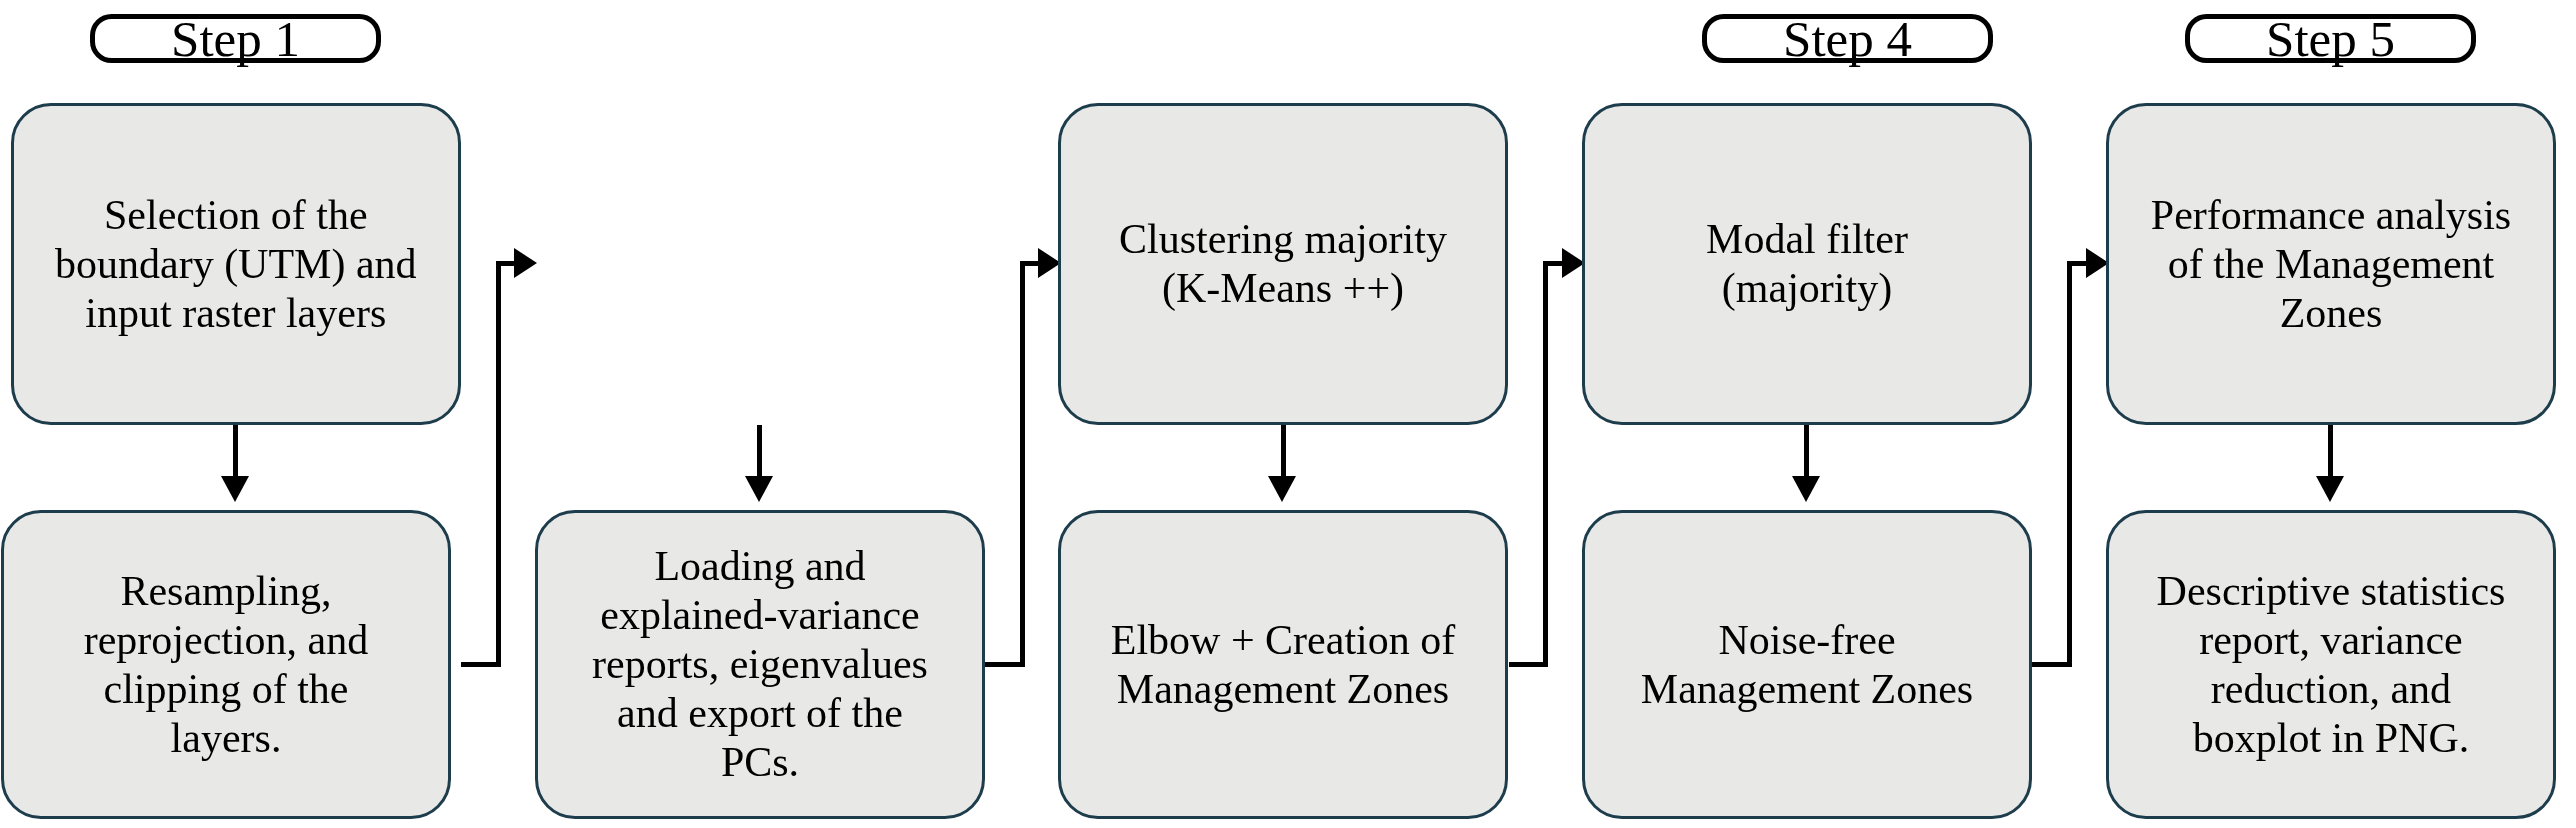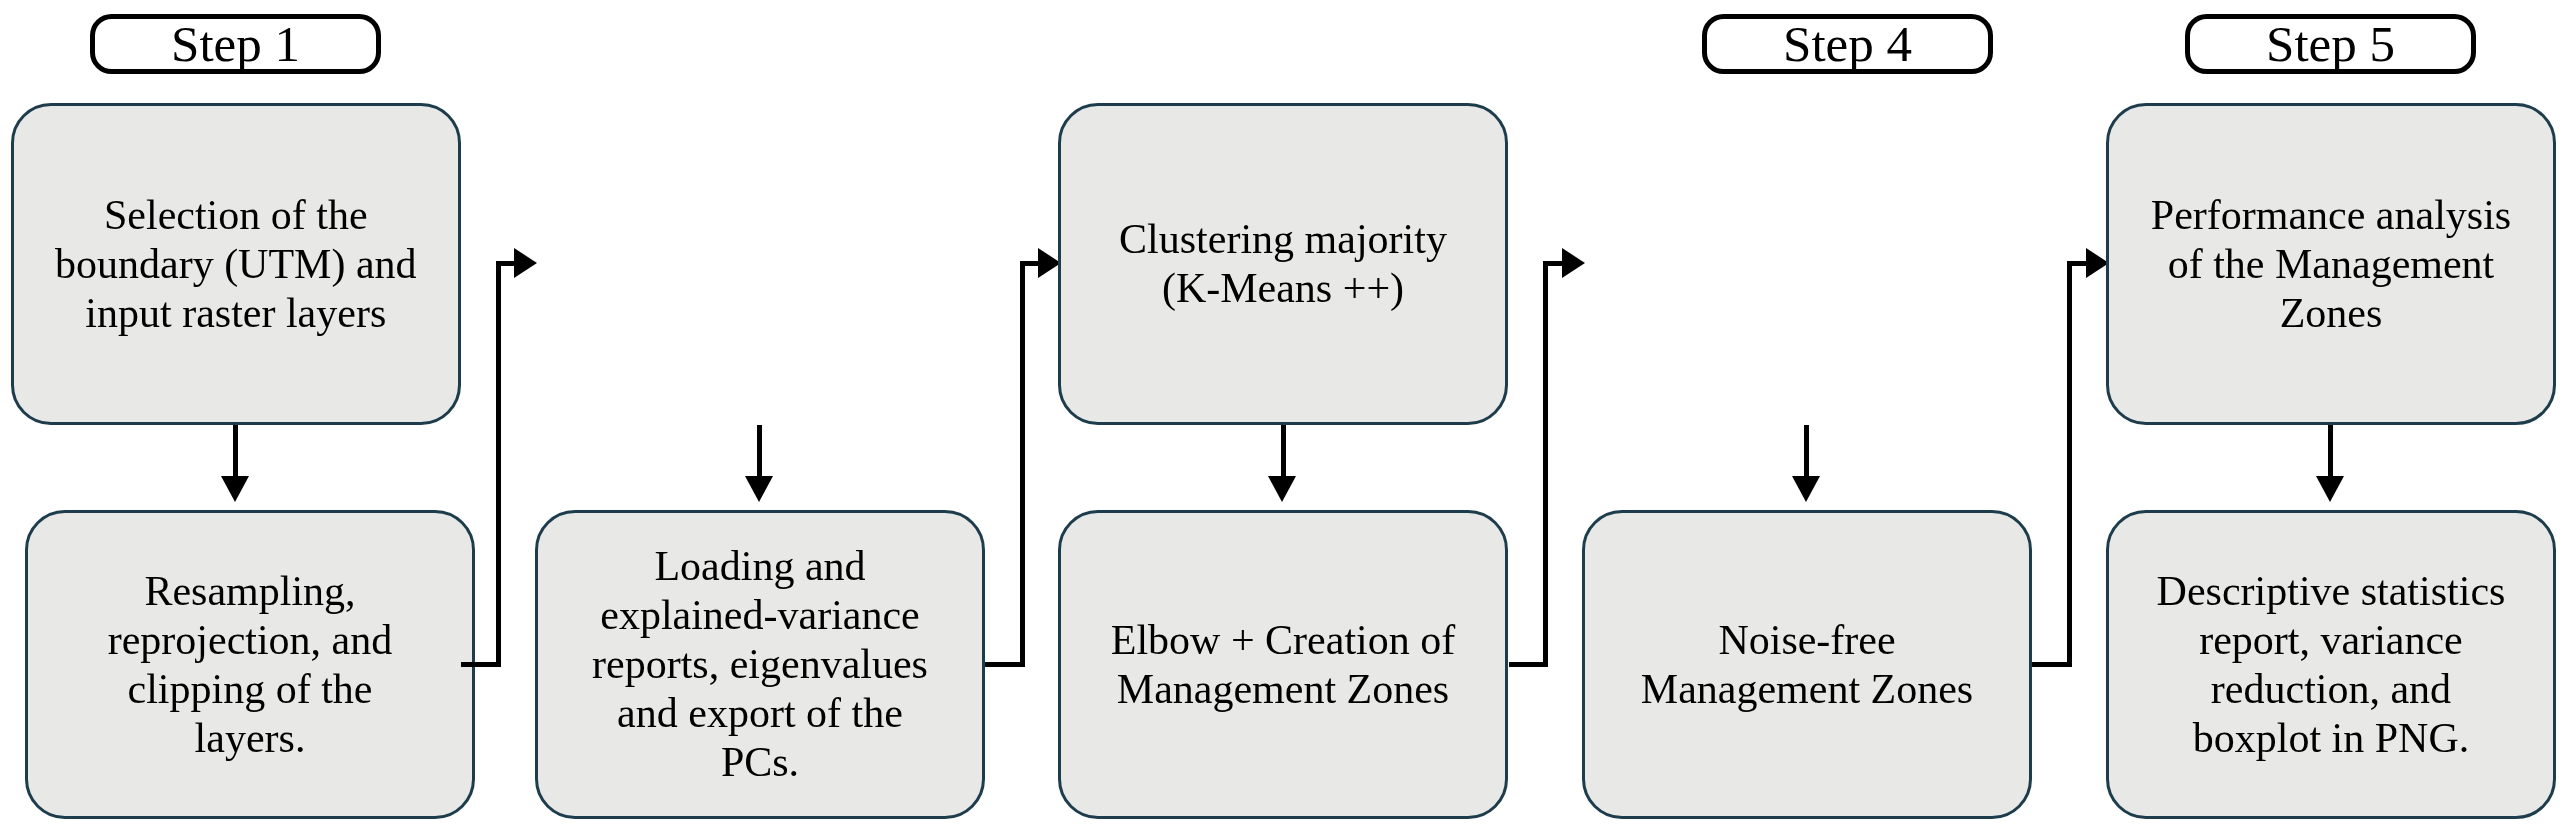--- a/index.html
+++ b/index.html
@@ -17,21 +17,21 @@
     position: relative;
     width: 2576px;
     height: 829px;
     background: var(--background);
     overflow: hidden;
   }
   .step-header {
     position: absolute;
     top: 14px;
     width: 291px;
-    height: 60px;
+    height: 49px;
     background: var(--header-fill);
     border: 5.4px solid var(--header-border);
     border-radius: 21.6px;
     display: flex;
     align-items: center;
     justify-content: center;
     font-size: 51px;
     color: var(--text);
     text-align: right;
   }
@@ -77,21 +77,21 @@
   <div class="step-header" style="left:90px">
     <span>Step 1</span>
   </div>
   <div class="flow-box upper" style="left:10.8px">
     <span>Selection of the
 boundary (UTM) and
 input raster layers</span>
   </div>
   <div class="seg" style="left:233px;top:425px;width:5.4px;height:53px"></div>
   <div class="arrowhead-down" style="left:221px;top:476px"></div>
-  <div class="flow-box lower" style="left:25px">
+  <div class="flow-box lower" style="left:1px">
     <span>Resampling,
 reprojection, and
 clipping of the
 layers.</span>
   </div>
 
   <div class="seg" style="left:461px;top:662px;width:39px;height:4.6px"></div>
   <div class="seg" style="left:496px;top:261px;width:4.6px;height:406px"></div>
   <div class="seg" style="left:496px;top:261px;width:21.6px;height:4.6px"></div>
   <div class="arrowhead-right" style="left:514px;top:248px"></div>
@@ -123,20 +123,24 @@
   </div>
 
   <div class="seg" style="left:1509px;top:662px;width:39px;height:4.6px"></div>
   <div class="seg" style="left:1543px;top:261px;width:4.6px;height:406px"></div>
   <div class="seg" style="left:1543px;top:261px;width:21.6px;height:4.6px"></div>
   <div class="arrowhead-right" style="left:1562px;top:248px"></div>
 
   <div class="step-header" style="left:1702px">
     <span>Step 4</span>
   </div>
+  <div class="flow-box upper" style="left:1582px">
+    <span>Modal filter
+(majority)</span>
+  </div>
   <div class="seg" style="left:1804px;top:425px;width:5.4px;height:53px"></div>
   <div class="arrowhead-down" style="left:1792px;top:476px"></div>
   <div class="flow-box lower" style="left:1582px">
     <span>Noise-free
 Management Zones</span>
   </div>
 
   <div class="seg" style="left:2032px;top:662px;width:39px;height:4.6px"></div>
   <div class="seg" style="left:2067px;top:261px;width:4.6px;height:406px"></div>
   <div class="seg" style="left:2067px;top:261px;width:21.6px;height:4.6px"></div>

